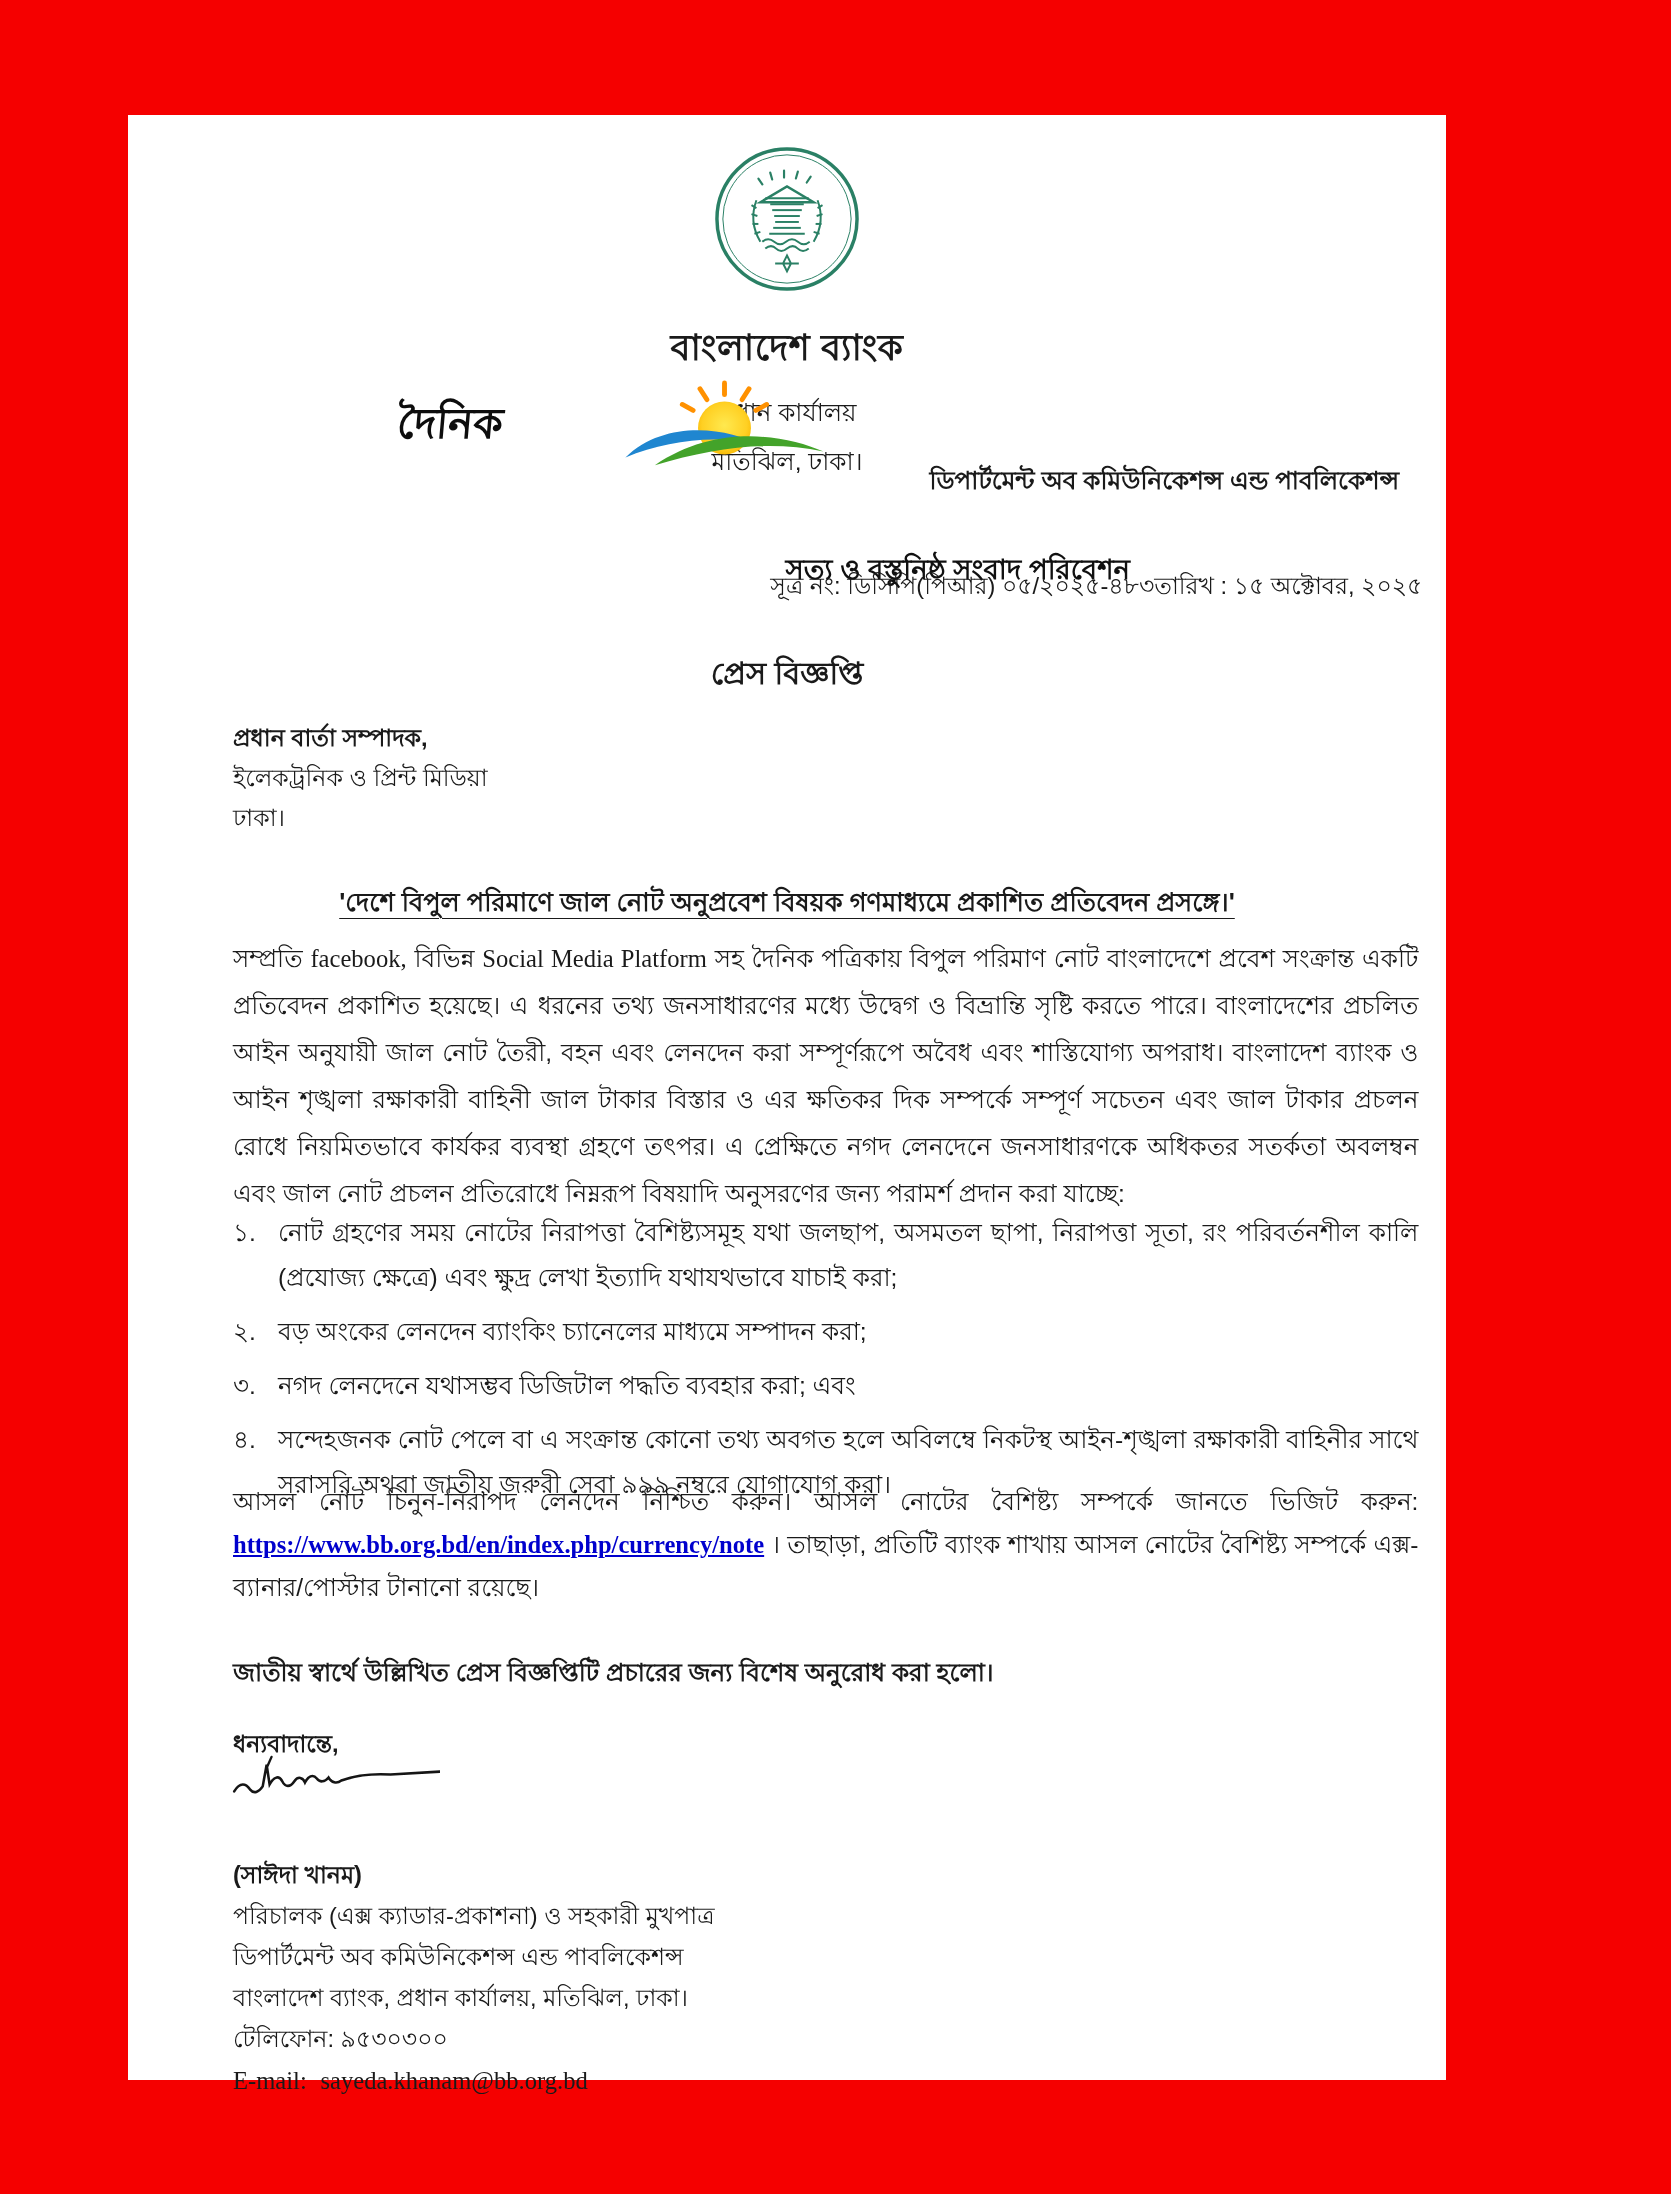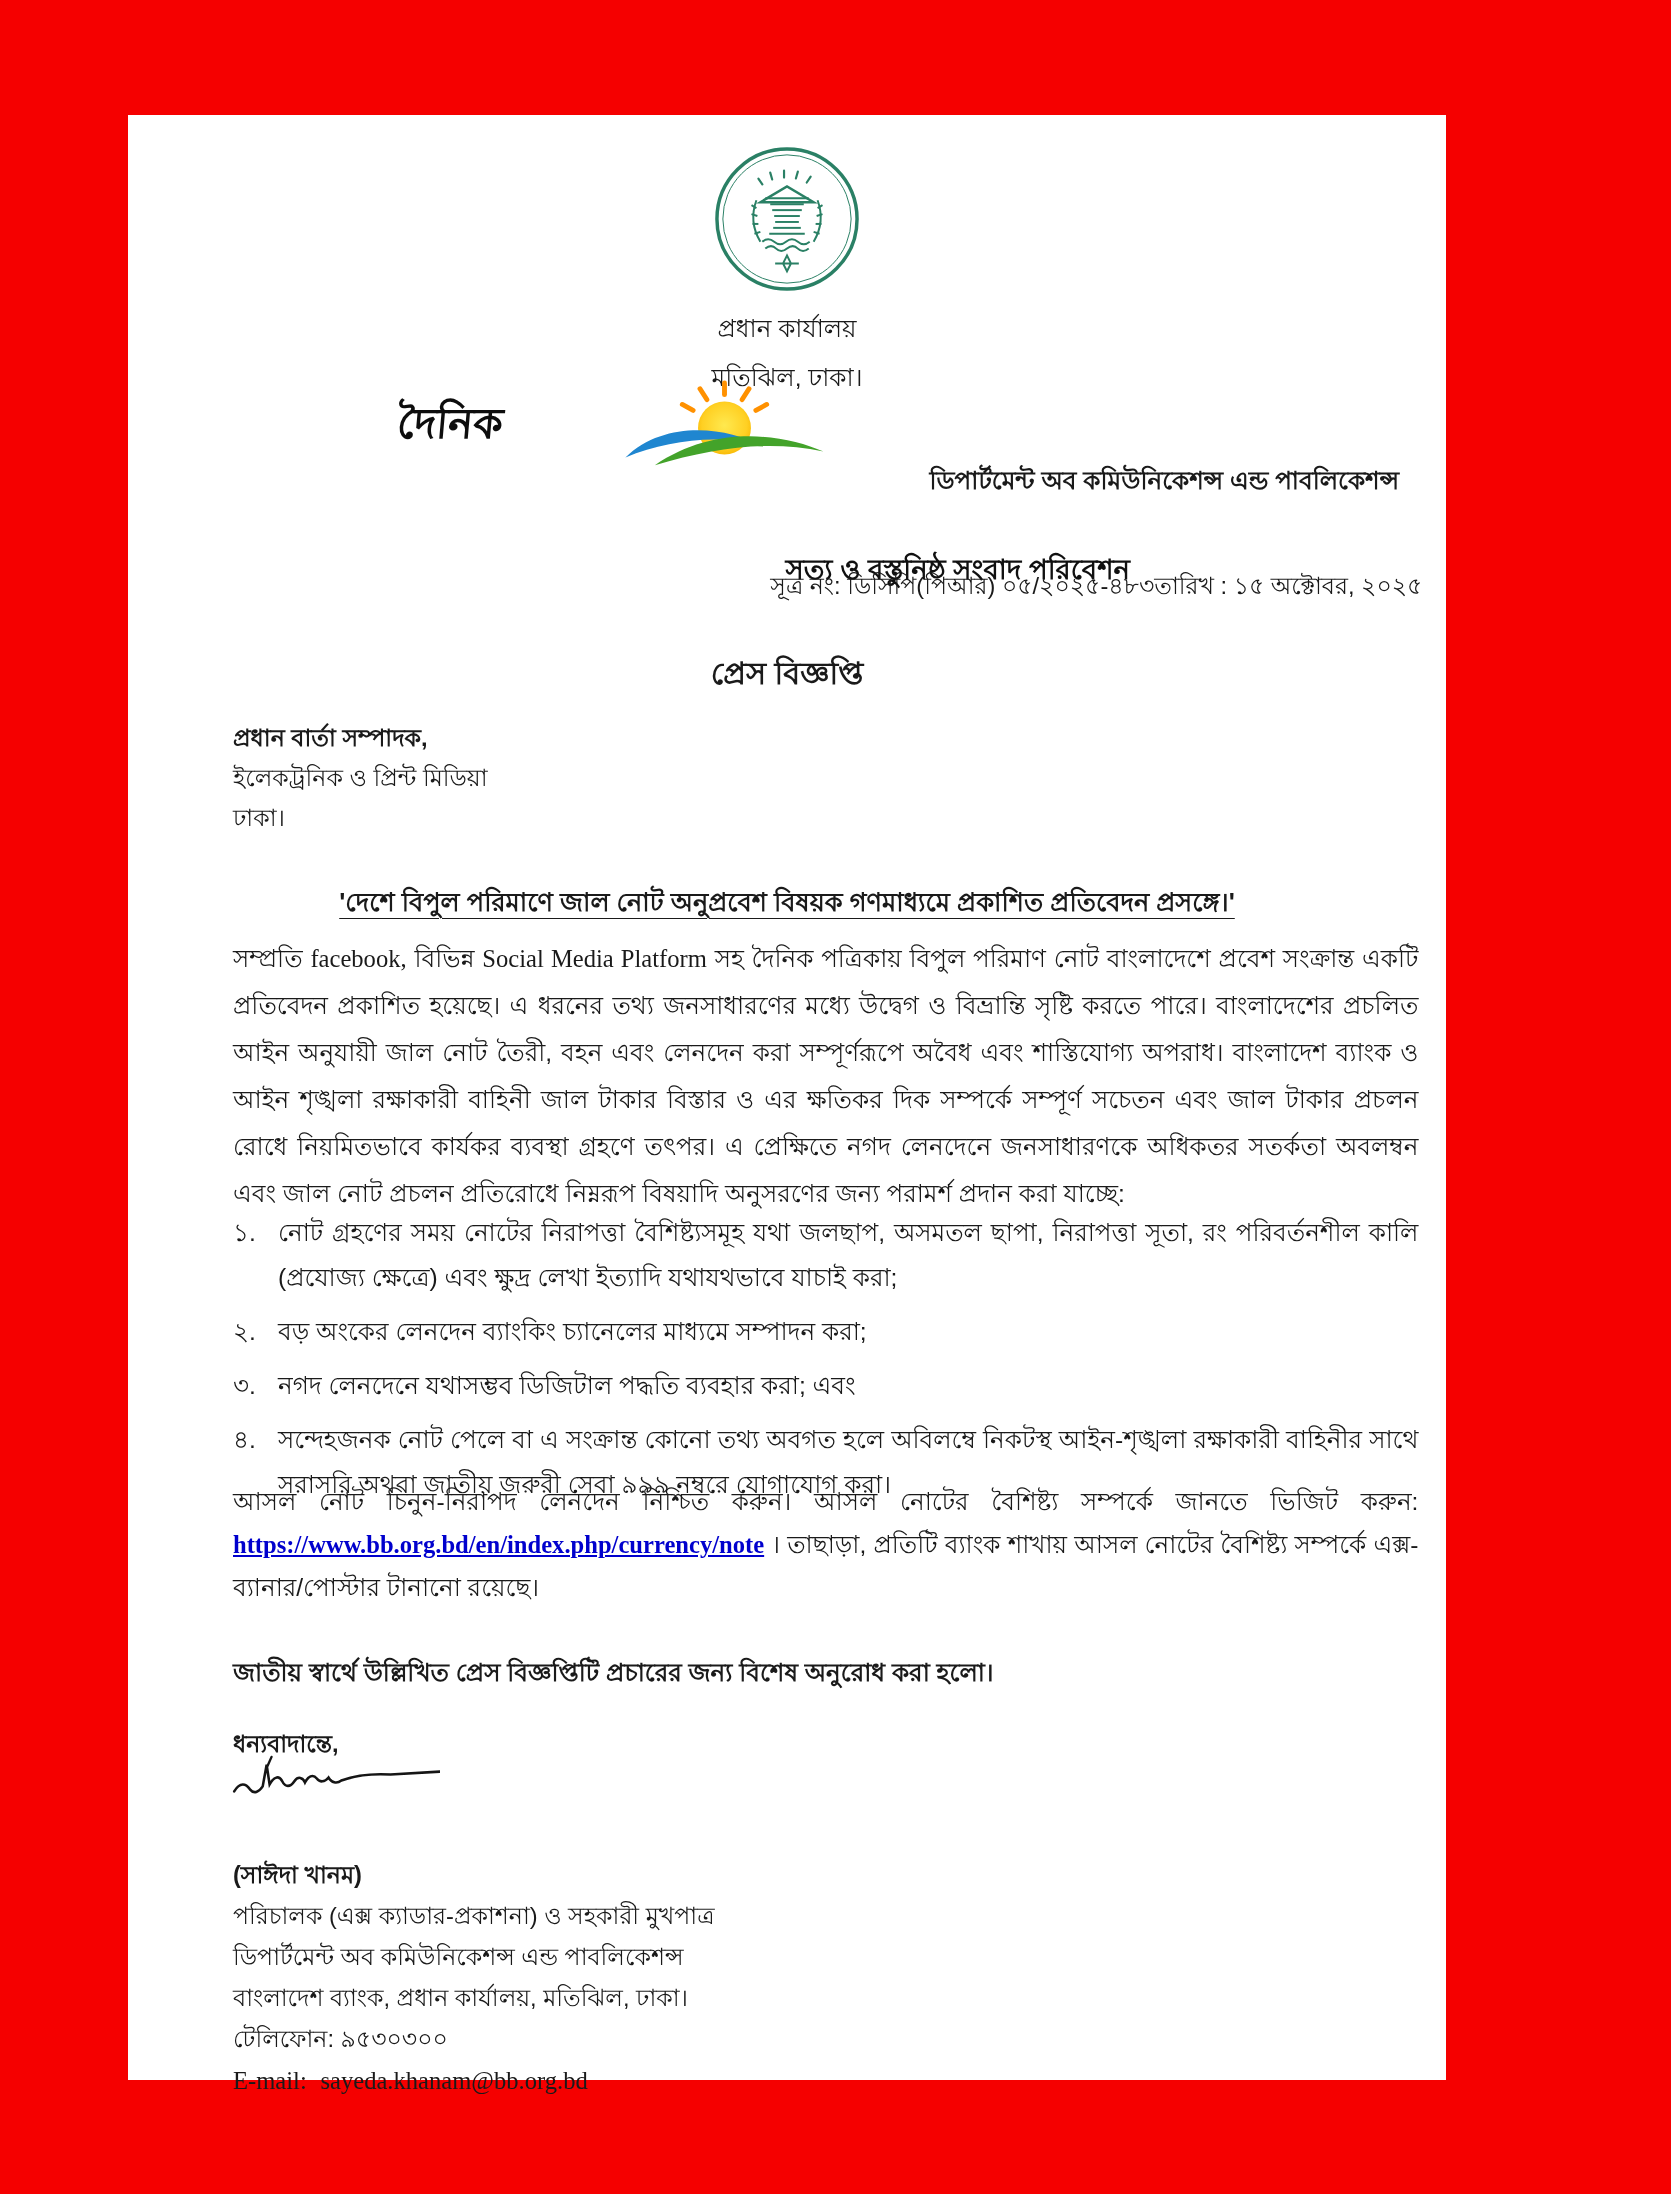--- a/index.html
+++ b/index.html
@@ -95,20 +95,21 @@
             <path d="M105 72 l6 -2"></path>
             <path d="M104 80 l6 0"></path>
             <path d="M102 88 l6 2"></path>
         </g>
         <g stroke="#2a8065" stroke-width="2" fill="none">
           <path d="M50 98 q6 -5 12 0 t12 0 t12 0 t12 0"></path>
           <path d="M53 105 q6 -5 11 0 t11 0 t11 0 t11 0"></path>
         </g>
         <path d="M75 112 l4 8 l-4 8 l-4 -8 Z M63 120 h24" stroke="#2a8065" stroke-width="2" fill="none"></path>
       </svg>
+      <div class="bank-name">বাংলাদেশ ব্যাংক</div>
       <div class="office">প্রধান কার্যালয়</div>
       <div class="location">মতিঝিল, ঢাকা।</div>
     </div>
 
     <div class="np-logo">
       <div class="np-daily">দৈনিক</div>
       <svg class="np-sun" width="227" height="102" viewBox="0 0 230 104">
         <defs>
           <radialGradient id="sg" cx="50%" cy="45%" r="60%">
             <stop offset="0%" stop-color="#ffe94f"></stop>

